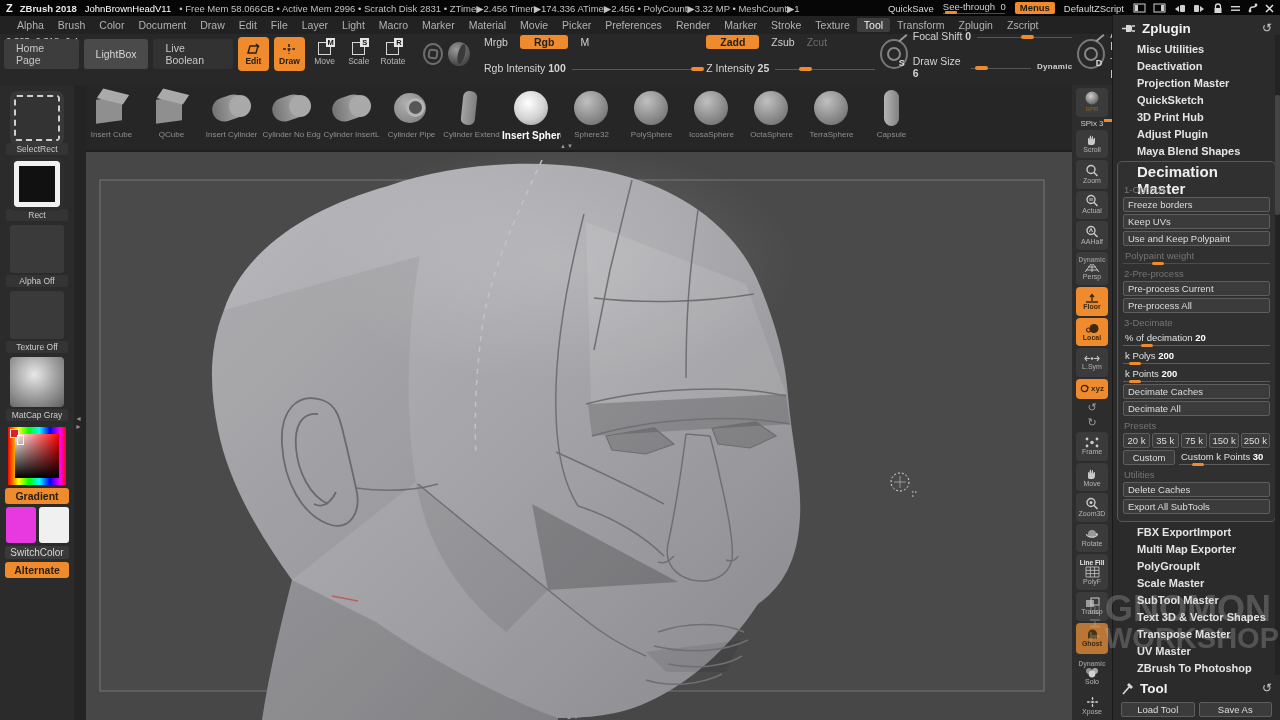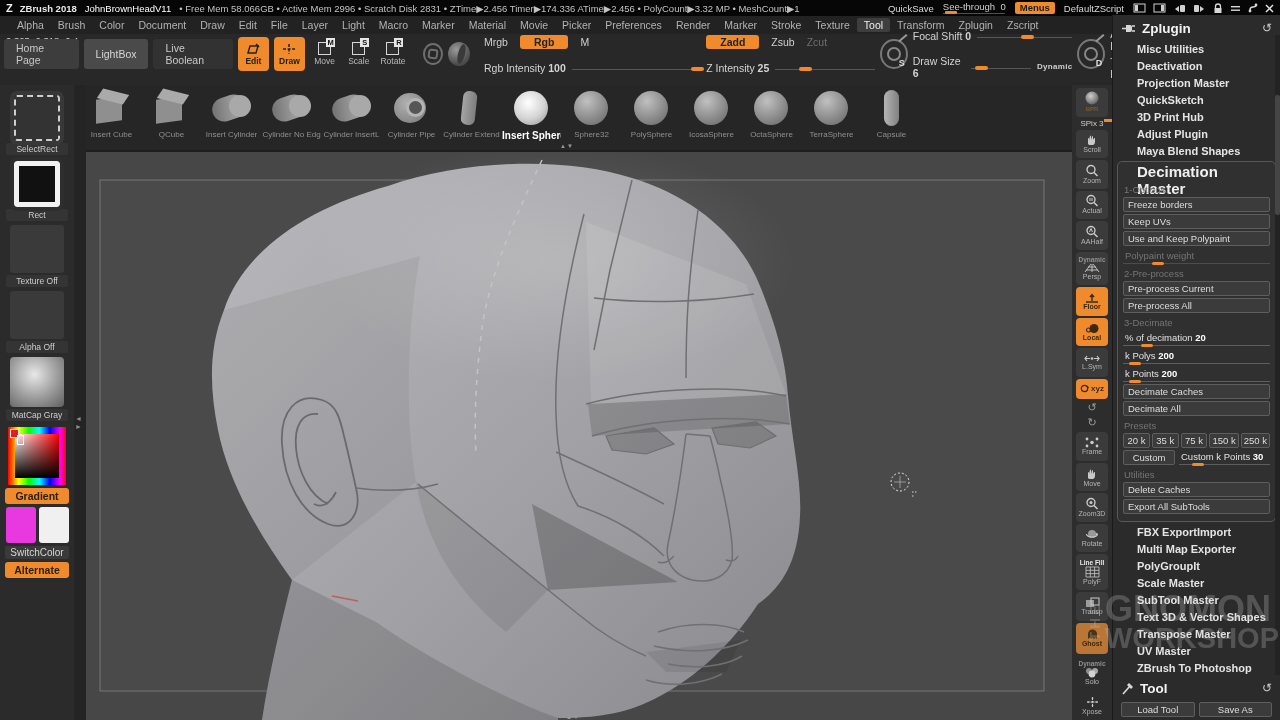--- a/index.html
+++ b/index.html
@@ -419,26 +419,26 @@
   <div class="tray">
     <div class="titem">
       <span class="tick ick-select" style="display:block;width:46px;height:46px;margin:6px auto 0"></span>
       <span class="tlabel">SelectRect</span>
     </div>
     <div class="titem">
       <span class="tick ick-rect" style="display:block;width:46px;height:46px;margin:6px auto 0"></span>
       <span class="tlabel">Rect</span>
     </div>
     <div class="titem">
+      <span class="tick ick-empty" style="display:block;width:54px;height:48px;margin:4px auto 0"></span>
+      <span class="tlabel">Alpha Off</span>
+    </div>
+    <div class="titem">
       <span class="tick ick-empty" style="display:block;width:54px;height:48px;margin:2px auto 0"></span>
       <span class="tlabel">Texture Off</span>
-    </div>
-    <div class="titem">
-      <span class="tick ick-empty" style="display:block;width:54px;height:48px;margin:4px auto 0"></span>
-      <span class="tlabel">Alpha Off</span>
     </div>
     <div class="titem">
       <span class="tick ick-matcap" style="display:block;width:54px;height:50px;margin:2px auto 0"></span>
       <span class="tlabel">MatCap Gray</span>
     </div>
     <div class="picker">
       <span class="sv"></span>
       <span class="swr"></span>
       <span class="cur"></span>
     </div>

